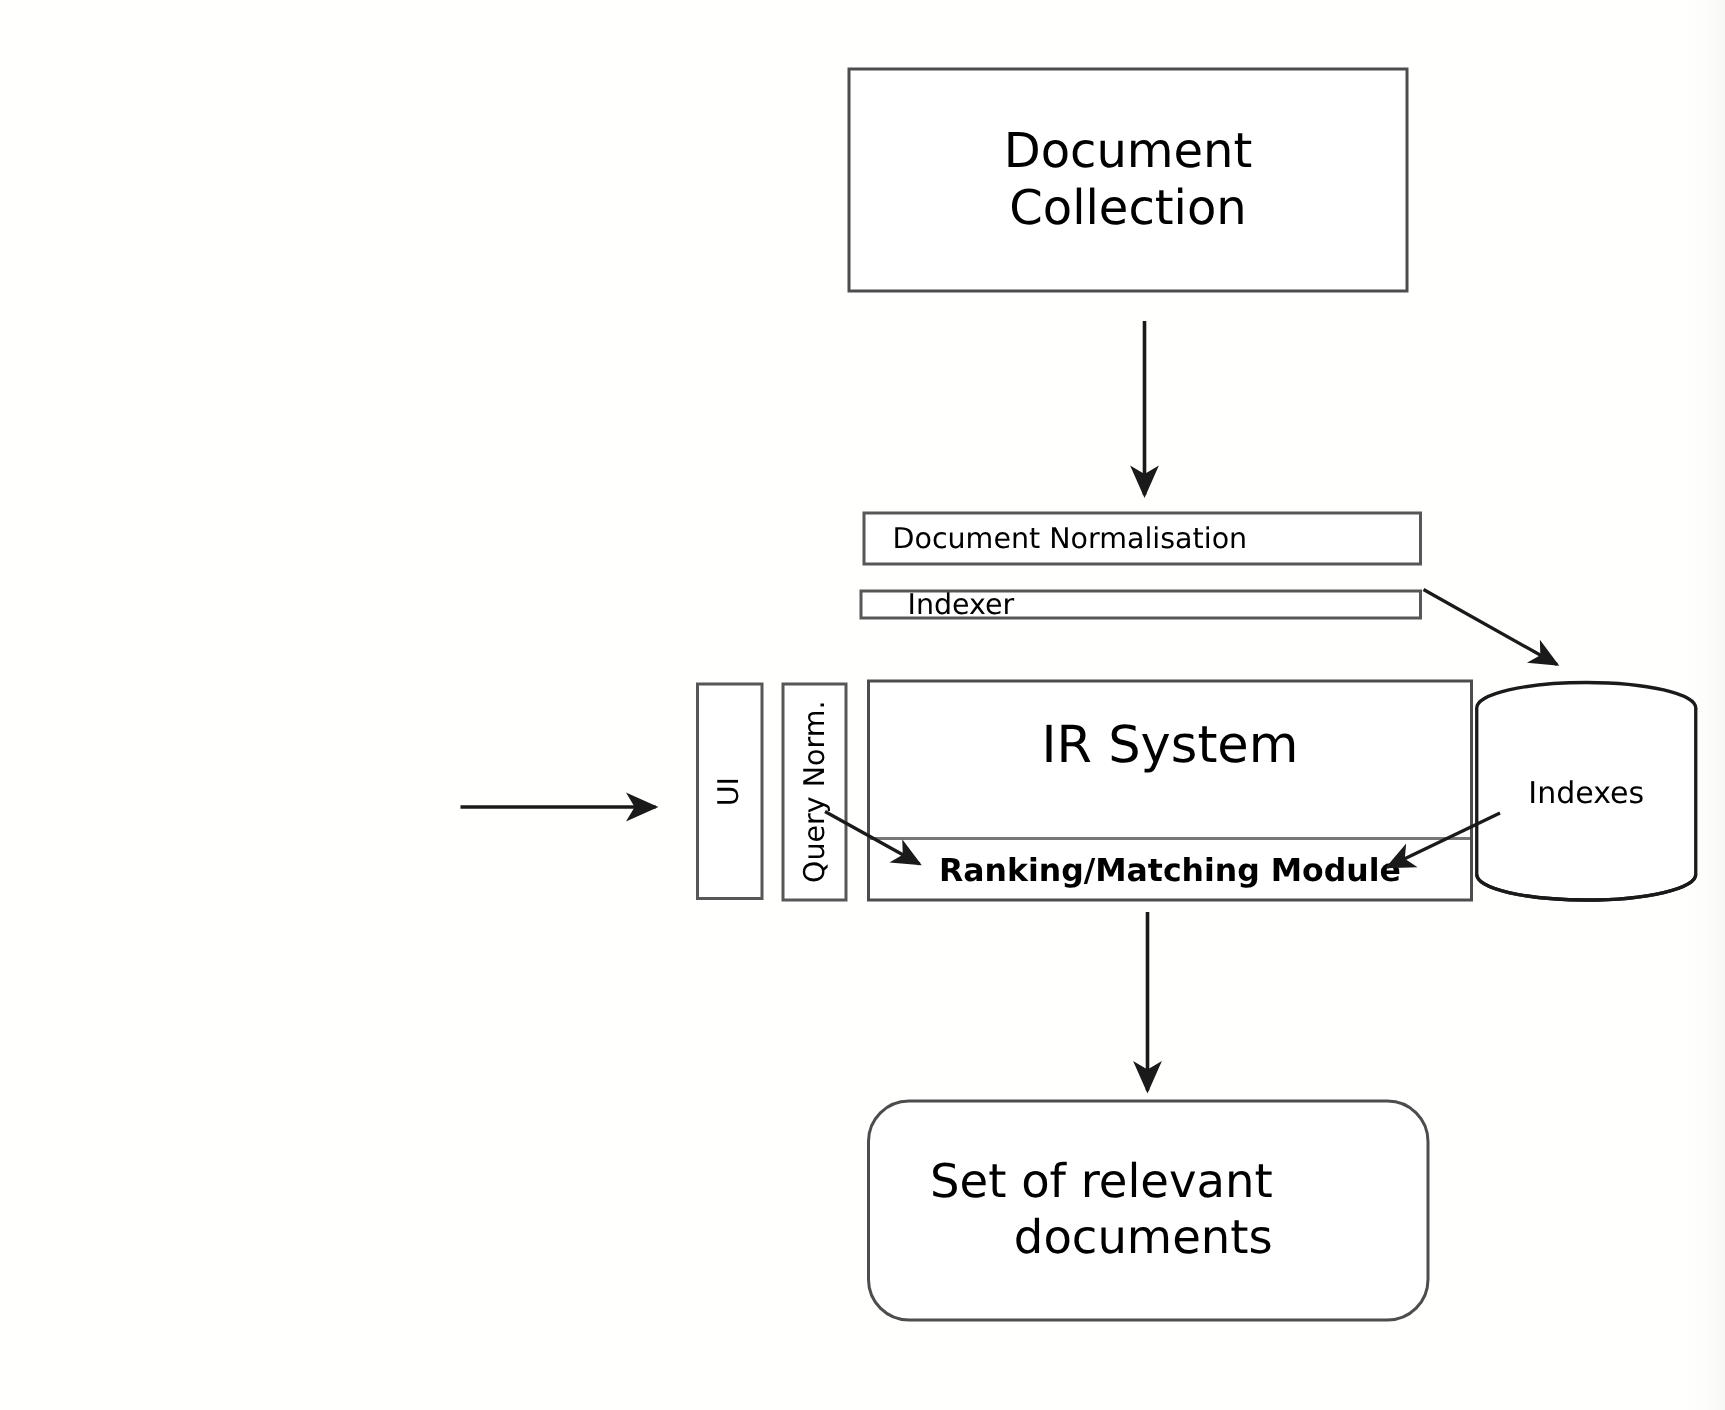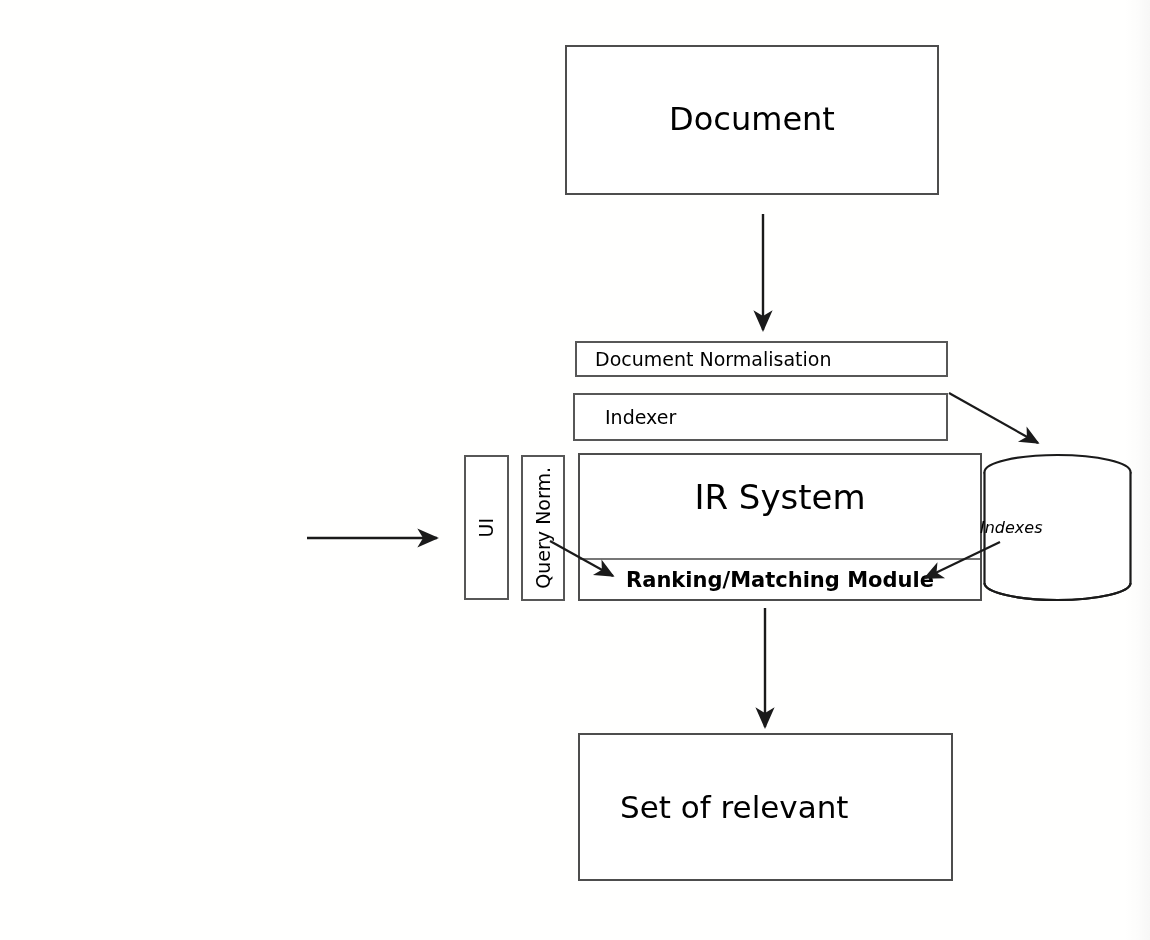--- a/index.html
+++ b/index.html
@@ -42,21 +42,21 @@
 
   #doc-collection {
     left: 565px; top: 45px; width: 374px; height: 150px;
     font-size: 32px;
   }
   #doc-normalisation {
     left: 575px; top: 341px; width: 373px; height: 36px;
     font-size: 19px; padding-left: 18px;
   }
   #indexer-box {
-    left: 573px; top: 393px; width: 375px; height: 48px;
+    left: 573px; top: 393px; width: 375px; height: 20px;
     font-size: 19px; padding-left: 30px;
   }
   #query-box {
     left: 79px; top: 480px; width: 216px; height: 118px;
     font-size: 30px;
   }
   #ui-box {
     left: 464px; top: 455px; width: 45px; height: 145px;
     justify-content: center;
   }
@@ -96,51 +96,51 @@
     position: absolute;
     left: 0; right: 0; top: 107px; bottom: 0;
     display: flex;
     align-items: center;
     justify-content: center;
     font-size: 21px;
     font-weight: bold;
   }
   #relevant-docs {
     left: 578px; top: 733px; width: 375px; height: 148px;
-    font-size: 31px; padding-left: 40px;
+    font-size: 31px; padding-left: 40px; border-radius: 28px;
   }
 
   #indexes-cylinder {
     position: absolute;
     left: 980px; top: 450px; width: 155px; height: 155px;
   }
   #indexes-label {
     position: absolute;
     left: 980px; top: 450px; width: 155px; height: 155px;
-    display: flex; align-items: center; justify-content: flex-start;
-    font-size: 16px;
+    display: flex; align-items: center; justify-content: center;
+    font-size: 20px;
     pointer-events: none;
-    font-style: italic;
   }
   svg.overlay {
     position: absolute;
     left: 0; top: 0;
     width: 1150px; height: 940px;
     pointer-events: none;
     overflow: visible;
   }
 </style>
 </head>
 <body>
 
 <div id="canvas">
 
   <div class="box box-center" id="doc-collection">
     <div>
       <span>Document</span><br>
+      <span>Collection</span>
     </div>
   </div>
 
   <div class="box box-left thin" id="doc-normalisation">
     <span>Document Normalisation</span>
   </div>
 
   <div class="box box-left thin" id="indexer-box">
     <span>Indexer</span>
   </div>
@@ -167,20 +167,21 @@
     <path d="M 4.5 22 L 4.5 133 A 73 17 0 0 0 150.5 133 L 150.5 22" fill="#ffffff" stroke="#1a1a1a" stroke-width="2.2"></path>
     <path d="M 4.5 133 A 73 17 0 0 0 150.5 133" fill="none" stroke="#1a1a1a" stroke-width="2.2"></path>
   </svg>
   <div id="indexes-label">
     <span>Indexes</span>
   </div>
 
   <div class="box box-left" id="relevant-docs">
     <div>
       <span>Set of relevant</span><br>
+      <span>documents</span>
     </div>
   </div>
 
   <svg class="overlay">
     <defs>
       <marker id="arrowhead" markerWidth="11" markerHeight="11" refX="8.6" refY="4.2" orient="auto" markerUnits="strokeWidth">
         <path d="M 0.4 0.2 L 9.4 4.2 L 0.4 8.2 L 2.8 4.2 Z" fill="#1a1a1a"></path>
       </marker>
     </defs>
 

